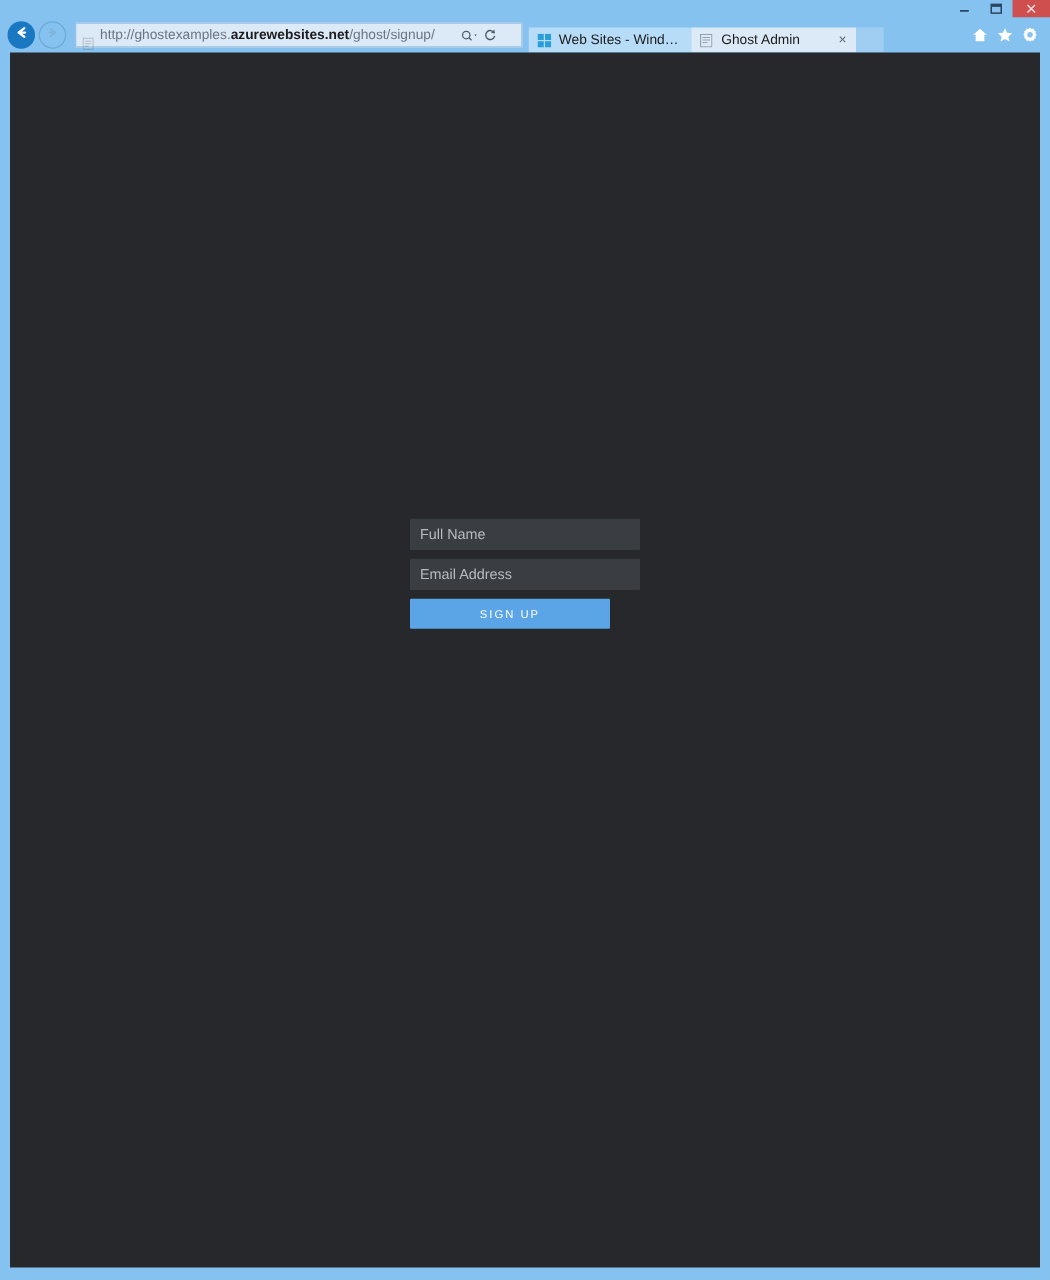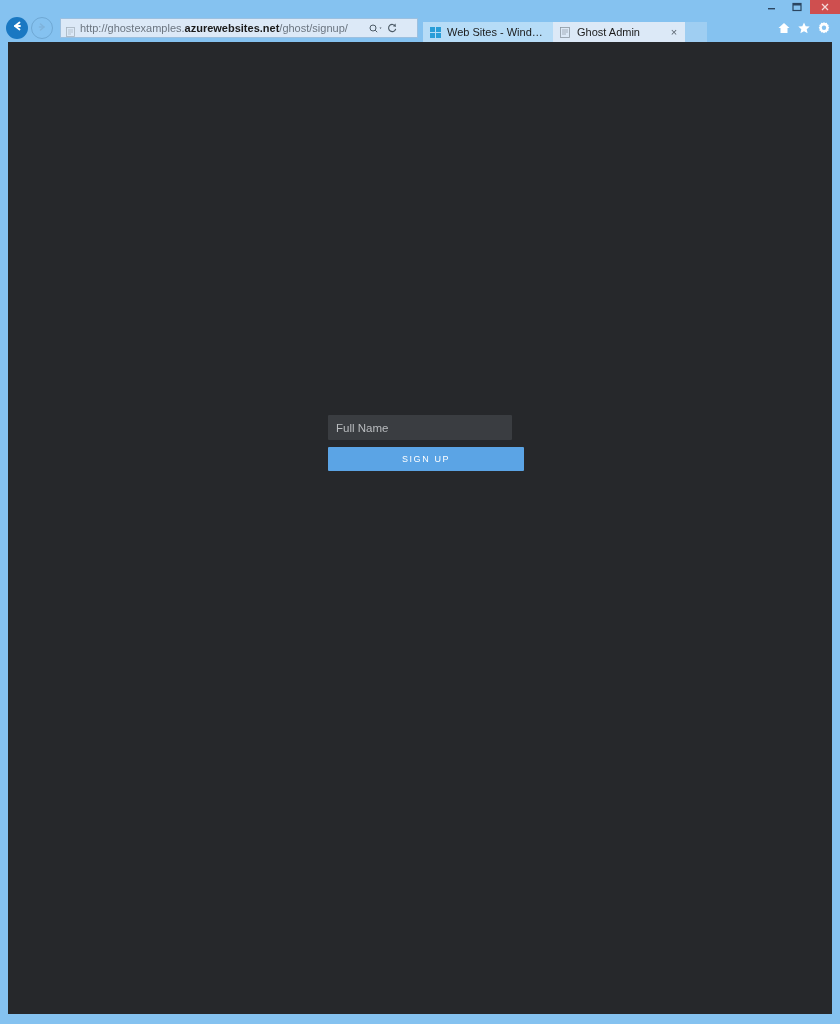--- a/index.html
+++ b/index.html
@@ -59,21 +59,21 @@
   .nav-btn.back { background: #1a78c2; }
   .nav-btn.fwd  { background: transparent; border: 1px solid #6fa8d4; margin-left: 3px; }
 
   .address-bar {
     flex: 1 1 auto;
     height: 20px;
     margin: 0 0 0 7px;
     background: #dce9f7;
     border: 1px solid #9cc0e0;
     display: flex;
-    align-items: center;
+    align-items: flex-end;
     padding: 0 17px 0 5px;
     max-width: 358px;
   }
   .page-icon-sm {
     width: 9px; height: 10px;
     flex: 0 0 auto;
     margin-right: 5px;
     opacity: .55;
   }
   .url-text {
@@ -158,21 +158,21 @@
     color: #d4d6d8;
     font-family: "Liberation Sans", sans-serif;
     font-size: 11.5px;
     padding: 0 8px;
     margin-bottom: 7px;
     border-radius: 1px;
   }
   .field::placeholder { color: #b9bcbf; opacity: 1; }
   .signup-btn {
     display: block;
-    width: 196px;
+    width: 160px;
     height: 24px;
     margin-top: 1px;
     background: #5ba4e5;
     border: none;
     border-radius: 1px;
     color: #ffffff;
     font-family: "Liberation Sans", sans-serif;
     font-size: 9px;
     letter-spacing: 1.6px;
     text-transform: uppercase;
@@ -301,20 +301,21 @@
   </div>
 
   <div class="viewport-frame">
     <div class="viewport">
 
       <div class="signup-wrap">
         <form class="signup-form">
 
           <input class="field" type="text" placeholder="Full Name" style="">
 
+          <input class="field" type="text" placeholder="Email Address" style="">
 
 
           <button class="signup-btn" type="submit">Sign Up</button>
         </form>
       </div>
 
     </div>
   </div>
 </div>
 

